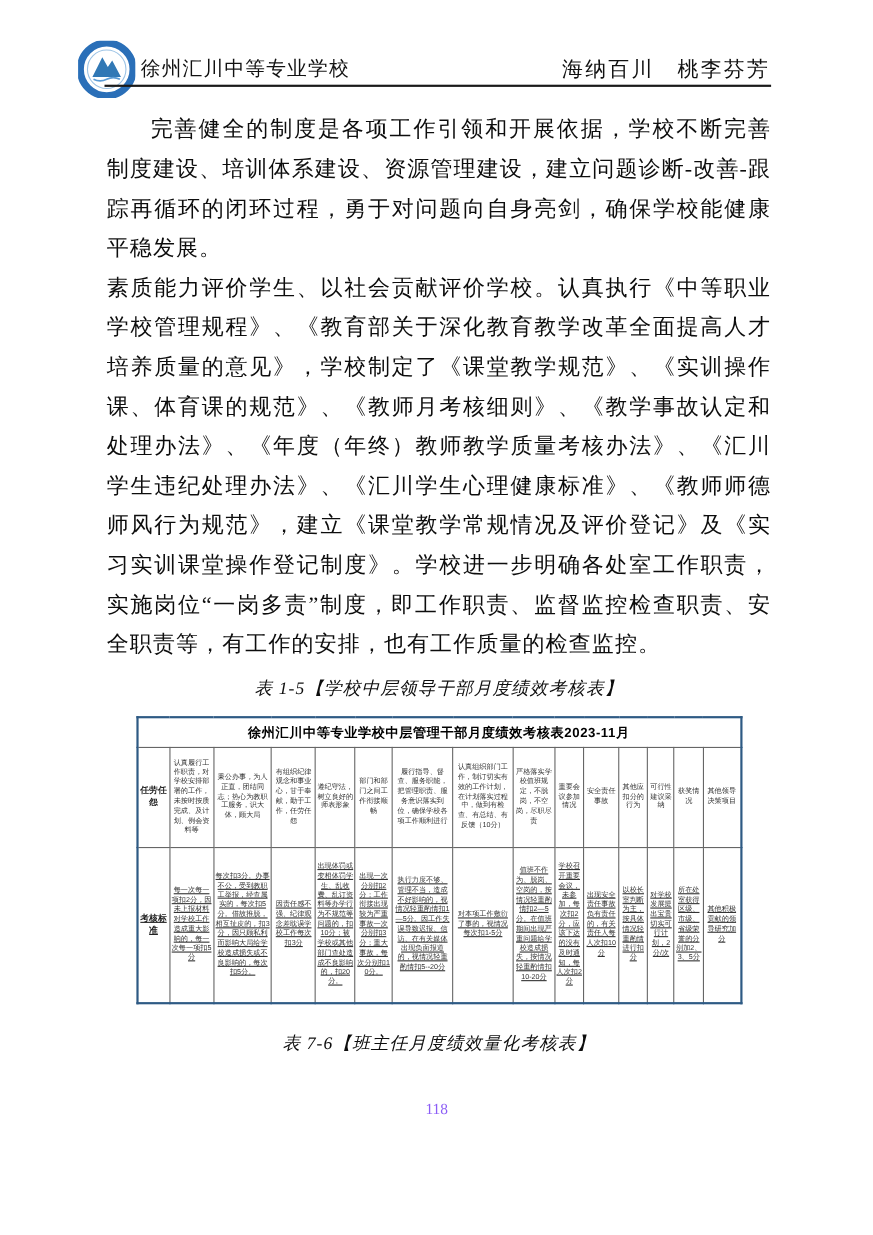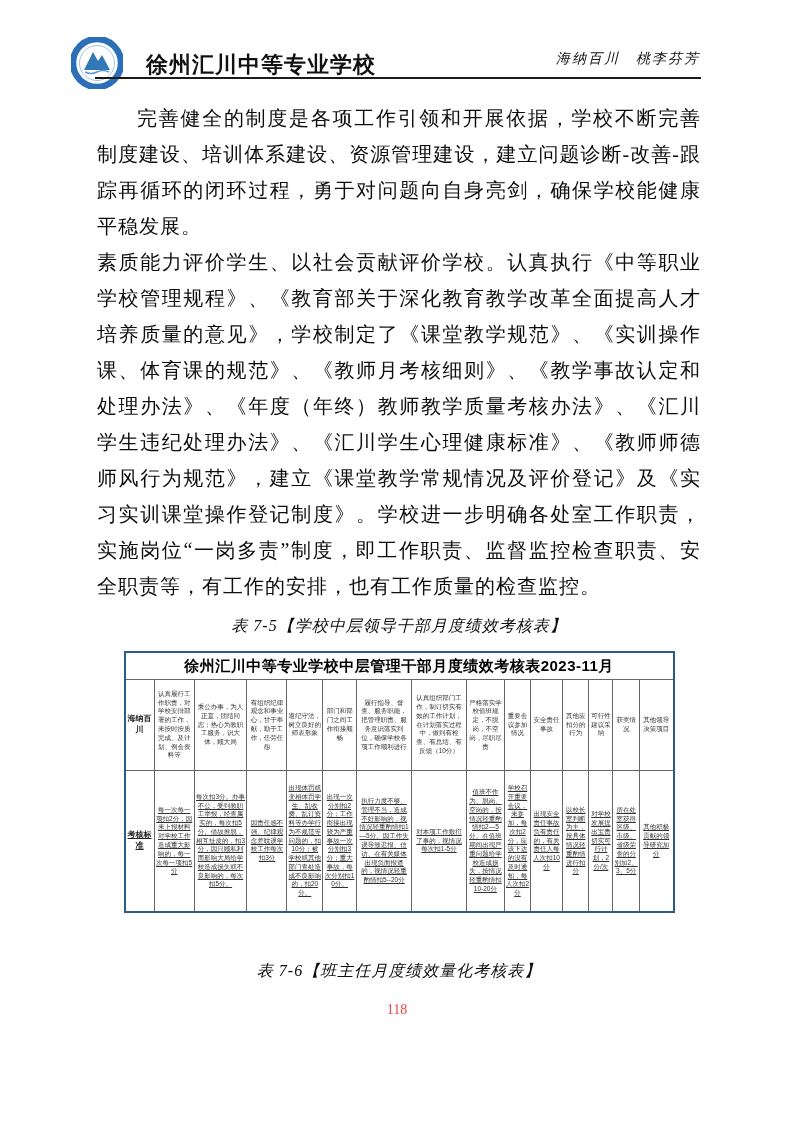--- a/index.html
+++ b/index.html
@@ -4,59 +4,59 @@
 <style>
   html,body{margin:0;padding:0;background:#fff;}
   body{
     width:794px;height:1123px;position:relative;overflow:hidden;
     font-family:"Liberation Serif","DejaVu Serif",serif;color:#111;
   }
   
   .page-header{position:absolute;top:0;left:0;width:100%;height:96px;}
   .logo{position:absolute;left:71px;top:37px;width:52px;height:52px;}
   .school-name{
-    position:absolute;left:146px;top:50px;font-size:22px;font-weight:700;
+    position:absolute;left:128px;top:50px;font-size:18px;font-weight:400;
     letter-spacing:1px;white-space:nowrap;
   }
   .motto{
-    position:absolute;right:94px;top:50px;font-size:14px;font-style:italic;
+    position:absolute;right:94px;top:50px;font-size:19px;
     letter-spacing:2px;white-space:nowrap;
   }
   .header-rule{position:absolute;left:95px;top:77px;width:606px;height:2px;background:#1a1a1a;}
   
   .content{position:absolute;left:97px;top:100px;width:604px;}
   .body-par{
     margin:0;font-size:20px;line-height:36px;letter-spacing:1px;
     text-align:justify;color:#0d0d0d;
   }
   .indent{text-indent:2em;}
   .table-caption{
     margin:12px 0 0 0;text-align:center;font-size:16px;font-style:italic;
     letter-spacing:1px;color:#0d0d0d;
   }
-  .caption-gap{margin-top:48px;}
+  .caption-gap{margin-top:26px;}
   
   .table-wrap{margin:14px auto 0 auto;width:551px;}
   .assess-table{
     width:551px;border-collapse:collapse;table-layout:fixed;
     font-family:"Liberation Sans","DejaVu Sans",sans-serif;color:#333;
     border:2px solid #2e5a84;background:#fff;
   }
   .assess-table td{
     border:1px solid #666;padding:1px 1px;text-align:center;vertical-align:middle;
     font-size:6.5px;line-height:1.35;word-break:break-all;overflow:hidden;
   }
-  .assess-table .t-title{font-size:15px;font-weight:bold;color:#000;height:24px;letter-spacing:.5px;}
+  .assess-table .t-title{font-size:12px;font-weight:bold;color:#000;height:24px;letter-spacing:.5px;}
   .assess-table .t-band{font-size:8px;font-weight:bold;color:#222;height:14px;}
   .assess-table .t-label{font-size:8px;font-weight:bold;color:#222;}
   .assess-table .row-items td{height:88px;}
   .assess-table .row-standards td{height:138px;text-decoration:underline;}
   
   .page-number{position:absolute;top:1002px;left:0;width:100%;text-align:center;
-    font-size:14px;color:#ef4444;}
+    font-size:14px;color:#8b5cf6;}
 </style>
 </head>
 <body>
 
 <div class="page-header">
   <span class="logo">
     <svg viewBox="0 0 52 52" width="52" height="52">
       <circle cx="26" cy="26" r="24" fill="#ffffff" stroke="#2a6fb8" stroke-width="6.5"></circle>
       <circle cx="26" cy="26" r="17.5" fill="#ffffff" stroke="#9cc3e5" stroke-width="1"></circle>
       <path d="M13 33 L22 15 L27 24 L31 18 L39 33 Z" fill="#3178b5"></path>
@@ -65,21 +65,21 @@
   </span>
   <span class="school-name">徐州汇川中等专业学校</span>
   <span class="motto">海纳百川　桃李芬芳</span>
   <div class="header-rule"></div>
 </div>
 
 <div class="content">
   <p class="body-par indent">完善健全的制度是各项工作引领和开展依据，学校不断完善制度建设、培训体系建设、资源管理建设，建立问题诊断-改善-跟踪再循环的闭环过程，勇于对问题向自身亮剑，确保学校能健康平稳发展。</p>
   <p class="body-par">素质能力评价学生、以社会贡献评价学校。认真执行《中等职业学校管理规程》、《教育部关于深化教育教学改革全面提高人才培养质量的意见》，学校制定了《课堂教学规范》、《实训操作课、体育课的规范》、《教师月考核细则》、《教学事故认定和处理办法》、《年度（年终）教师教学质量考核办法》、《汇川学生违纪处理办法》、《汇川学生心理健康标准》、《教师师德师风行为规范》，建立《课堂教学常规情况及评价登记》及《实习实训课堂操作登记制度》。学校进一步明确各处室工作职责，实施岗位“一岗多责”制度，即工作职责、监督监控检查职责、安全职责等，有工作的安排，也有工作质量的检查监控。</p>
 
-  <p class="table-caption">表 7-5【学校中层领导干部月度绩效考核表】</p>
+  <p class="table-caption">表 1-5【学校中层领导干部月度绩效考核表】</p>
 
   <div class="table-wrap">
     <table class="assess-table">
       <colgroup id="table-colgroup">
           <col style="width: 5.4%;">
           <col style="width: 7.3%;">
           <col style="width: 9.6%;">
           <col style="width: 7.3%;">
           <col style="width: 6.5%;">
           <col style="width: 6.2%;">
@@ -91,21 +91,21 @@
           <col style="width: 4.8%;">
           <col style="width: 4.4%;">
           <col style="width: 4.8%;">
           <col style="width: 6.2%;">
         </colgroup>
       <tbody id="table-body">
           <tr>
             <td colspan="15" class="t-title">徐州汇川中等专业学校中层管理干部月度绩效考核表2023-11月</td>
           </tr>
           <tr class="row-items">
-            <td class="t-label">海纳百川</td>
+            <td class="t-label">任劳任怨</td>
             <td>认真履行工作职责，对学校安排部署的工作，未按时按质完成、及计划、例会资料等</td>
             <td>秉公办事，为人正直，团结同志；热心为教职工服务，识大体，顾大局</td>
             <td>有组织纪律观念和事业心，甘于奉献，勤于工作，任劳任怨</td>
             <td>遵纪守法，树立良好的师表形象</td>
             <td>部门和部门之间工作衔接顺畅</td>
             <td>履行指导、督查、服务职能，把管理职责、服务意识落实到位，确保学校各项工作顺利进行</td>
             <td>认真组织部门工作，制订切实有效的工作计划，在计划落实过程中，做到有检查、有总结、有反馈（10分）</td>
             <td>严格落实学校值班规定，不脱岗，不空岗，尽职尽责</td>
             <td>重要会议参加情况</td>
             <td>安全责任事故</td>

